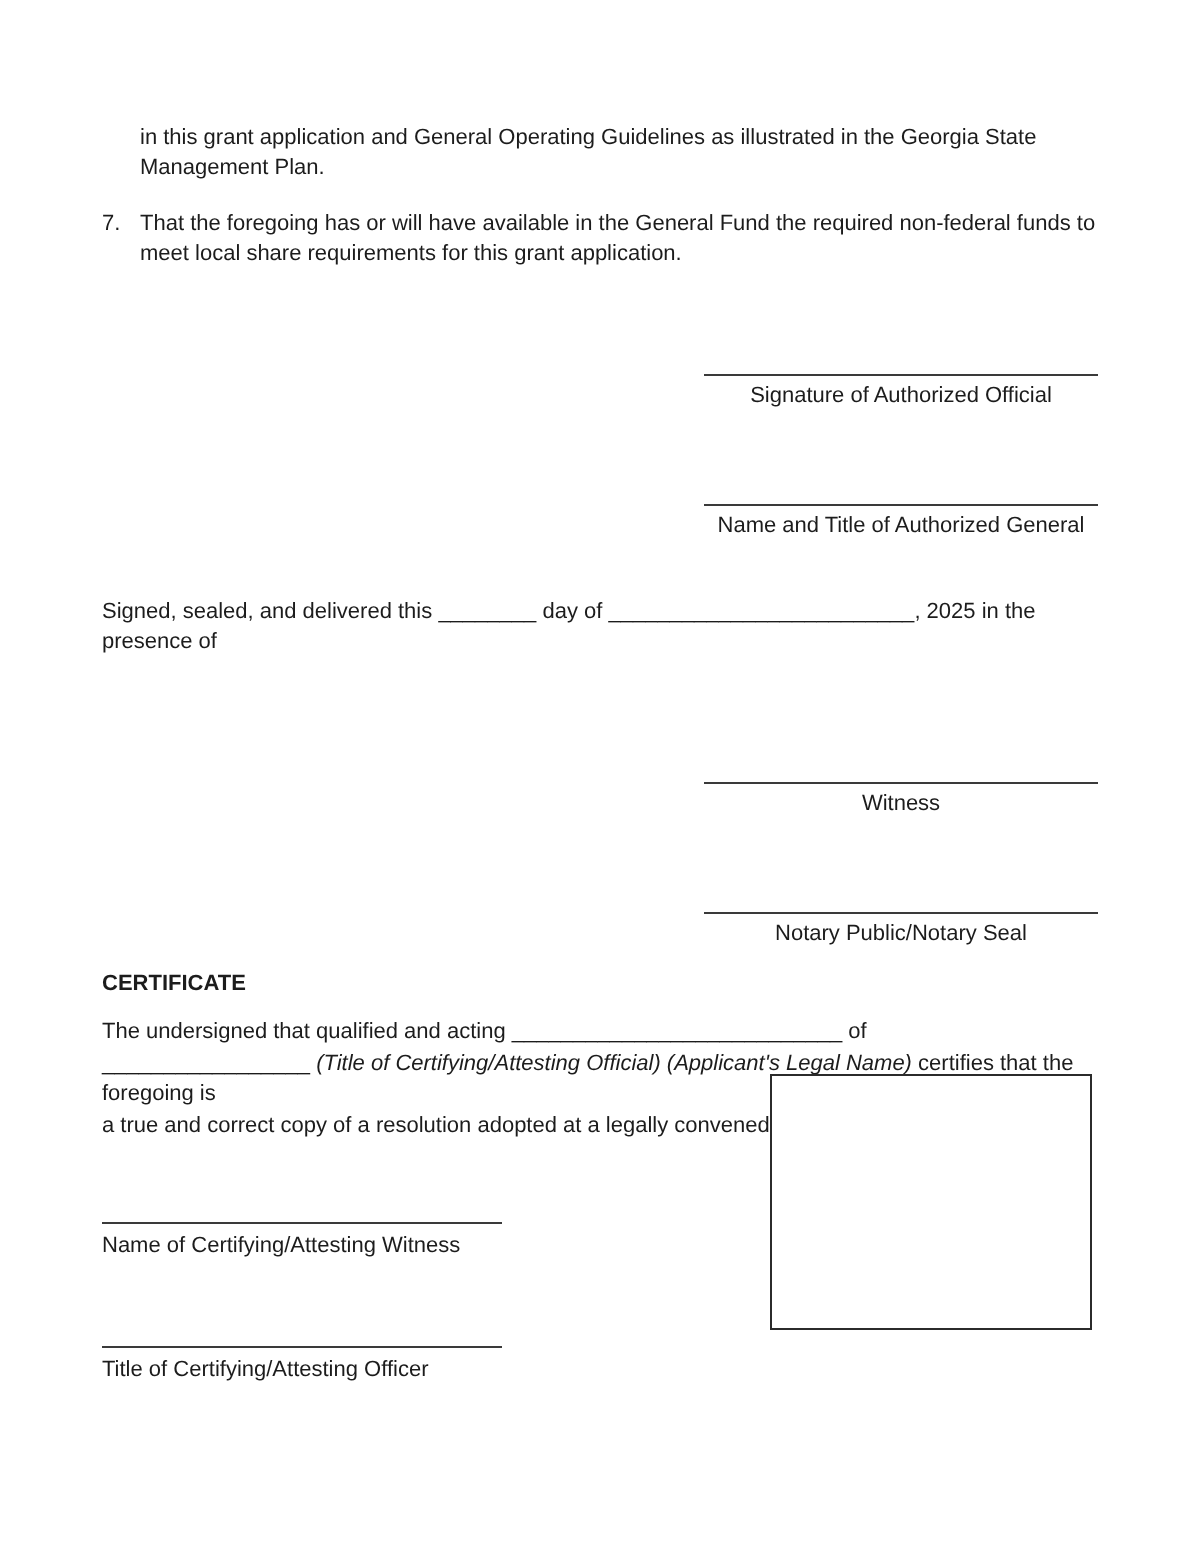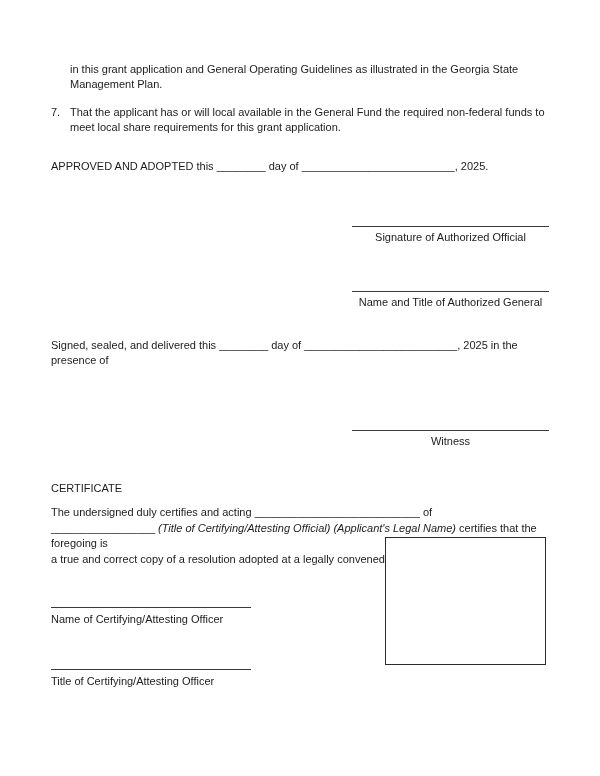--- a/index.html
+++ b/index.html
@@ -51,22 +51,22 @@
     border-bottom: 1px solid #3a3a3a;
   }
   .sig-label {
     text-align: center;
     margin-top: 3px;
   }
 
   .signed-line { margin-top: 28px; }
 
   .cert-heading {
-    margin-top: 32px;
-    font-weight: normal;
+    margin-top: 10px;
+    font-weight: bold;
   }
   .cert-para {
     margin-top: 9px;
     line-height: 15.5px;
   }
   .italic { font-style: italic; }
 
   .officer-block {
     width: 200px;
   }
@@ -94,29 +94,23 @@
 
 <div class="page">
   <div class="content">
 
     <p class="para-indent">
       <span>in this grant application and General Operating Guidelines as illustrated in the Georgia State Management Plan.</span>
     </p>
 
     <div class="list-item">
       <span class="list-num">7.</span>
-      <span class="list-text">That the applicant has or will local available in the General Fund the required non-federal funds to meet local share requirements for this grant application.</span>
+      <span class="list-text">That the foregoing has or will have available in the General Fund the required non-federal funds to meet local share requirements for this grant application.</span>
     </div>
 
-    <p class="approved-line">
-      <span>APPROVED AND ADOPTED this</span>
-      <span>________</span>
-      <span>day of</span>
-      <span>_________________________</span><span>, 2025.</span>
-    </p>
 
     <div class="sig-block first">
       <div class="sig-line"></div>
       <div class="sig-label">Signature of Authorized Official</div>
     </div>
 
     <div class="sig-block mid">
       <div class="sig-line"></div>
       <div class="sig-label">Name and Title of Authorized General</div>
     </div>
@@ -126,42 +120,46 @@
       <span>________</span>
       <span>day of</span>
       <span>_________________________</span><span>, 2025 in the presence of</span>
     </p>
 
     <div class="sig-block witness">
       <div class="sig-line"></div>
       <div class="sig-label">Witness</div>
     </div>
 
+    <div class="sig-block notary">
+      <div class="sig-line"></div>
+      <div class="sig-label">Notary Public/Notary Seal</div>
+    </div>
 
     <p class="cert-heading">CERTIFICATE</p>
 
     <div class="cert-para">
       <div>
-        <span>The undersigned duly certifies and acting</span>
+        <span>The undersigned that qualified and acting</span>
         <span>___________________________</span>
         <span>of</span>
       </div>
       <div>
         <span>_________________</span>
         <span class="italic">(Title of Certifying/Attesting Official) (Applicant's Legal Name)</span>
         <span>certifies that the foregoing is</span>
       </div>
       <div>
         <span>a true and correct copy of a resolution adopted at a legally convened meeting held on</span>
       </div>
     </div>
 
     <div class="officer-block name">
       <div class="officer-line"></div>
-      <div class="officer-label">Name of Certifying/Attesting Officer</div>
+      <div class="officer-label">Name of Certifying/Attesting Witness</div>
     </div>
 
     <div class="officer-block title">
       <div class="officer-line"></div>
       <div class="officer-label">Title of Certifying/Attesting Officer</div>
     </div>
 
   </div>
 
   <div class="seal-box"></div>

